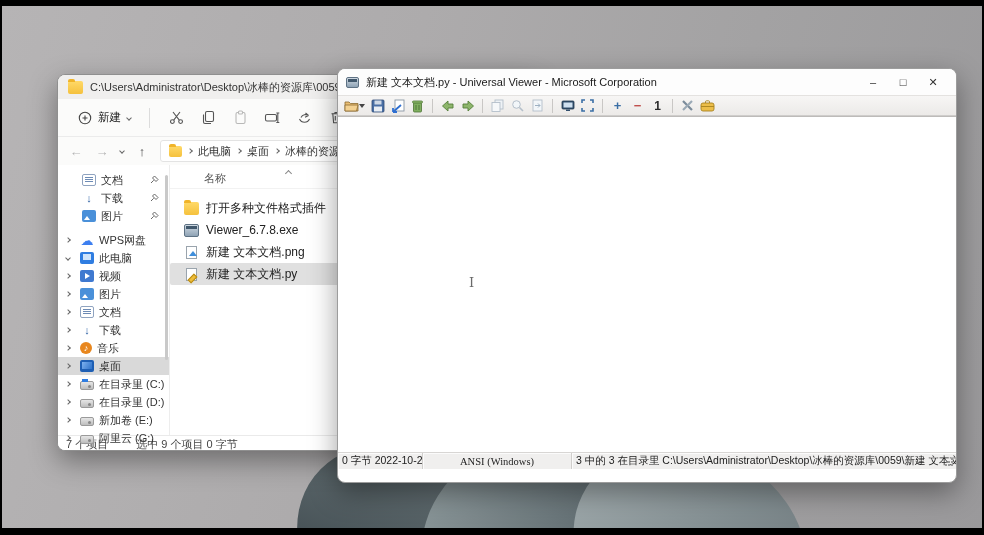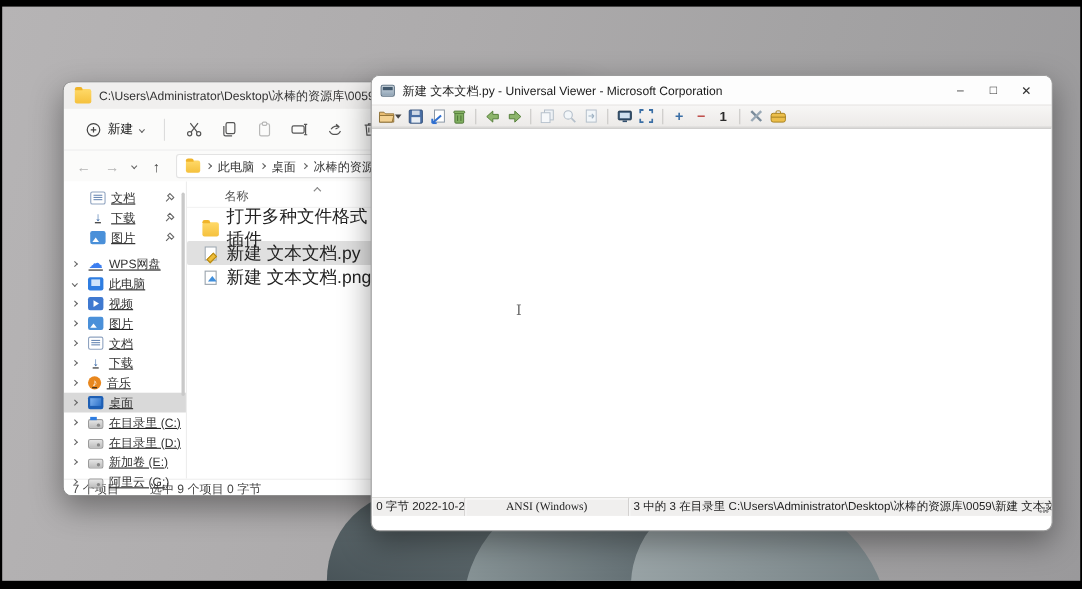--- a/index.html
+++ b/index.html
@@ -35,39 +35,39 @@
   .ex-ico { width:32px; height:26px; display:flex; align-items:center; justify-content:center;
     border-radius:4px; }
   .dim { opacity:.4; }
   .ex-crumbrow { height:28px; display:flex; align-items:center; padding:0 10px; gap:10px;
     background:#fbfbfa; }
   .navg { font-size:13px; color:#444; width:16px; text-align:center; }
   .navg.disabled { color:#b5b5b5; }
   .addr { flex:1; height:22px; border:1px solid #e3e3e3; background:#fff; border-radius:3px;
     display:flex; align-items:center; padding:0 8px; gap:6px; font-size:11px; color:#333; }
   .ex-body { position:relative; display:flex; height:270px; background:#fff; }
-  .sidebar { position:relative; width:112px; border-right:1px solid #ededed; padding-top:6px;text-decoration:underline; }
+  .sidebar { position:relative; width:112px; border-right:1px solid #ededed; padding-top:6px; }
   .sb-item { position:relative; height:18px; display:flex; align-items:center; gap:5px;
     padding-left:24px; font-size:11px; color:#333; white-space:nowrap; }
   .sb-item .chev { margin-left:-16px; margin-right:5px; }
   .sb-item.sel { background:#d9d9d9; }
   .chev { width:4px; height:4px; border-right:1px solid #666; border-bottom:1px solid #666;
     display:inline-block; }
   .chev.r { transform:rotate(-45deg); }
   .chev.d { transform:rotate(45deg); }
   .pin { position:absolute; right:10px; top:4px; }
   .sb-scroll { position:absolute; right:1px; top:10px; width:3px; height:185px;
     background:#c9c9c9; border-radius:2px; }
   .filelist { flex:1; padding-top:4px; }
   .fl-header { display:flex; align-items:center; height:20px; padding-left:34px;
     color:#555; font-size:11px; position:relative; border-bottom:1px solid #f2f2f2; }
   .sortcaret { position:absolute; left:116px; top:2px; width:5px; height:5px;
     border-left:1px solid #888; border-top:1px solid #888; transform:rotate(45deg); }
   .fl-row { height:22px; display:flex; align-items:center; gap:7px; padding-left:14px;
-    font-size:16px; color:#222; width:172px; }
+    font-size:12px; color:#222; width:172px; }
   .fl-row.sel { background:#e0e0e0; border-radius:2px; }
   .ex-status { height:17px; border-top:1px solid #eaeaea; display:flex; align-items:center;
     gap:28px; padding:0 8px; font-size:11px; color:#444; background:#fff; }
 
   
   .fico { width:15px; height:13px; position:relative; flex:none; }
   .folder-y { background:linear-gradient(#ffd968,#f5c13d); border-radius:2px; }
   .folder-y::before { content:""; position:absolute; left:0; top:-2px; width:7px; height:3px;
     background:#f0b429; border-radius:2px 2px 0 0; }
   .appwin { background:linear-gradient(#cfd9e2,#8fa3b5); border:1px solid #5e7284;
@@ -328,27 +328,31 @@
         <div class="filelist">
           <div class="fl-header">
             <span>名称</span>
             <span class="sortcaret"></span>
           </div>
           <div style="height:8px"></div>
           <div class="fl-row">
             <span class="fico folder-y"></span>
             <span>打开多种文件格式插件</span>
           </div>
+          <div class="fl-row">
+            <span class="fico appwin"></span>
+            <span>Viewer_6.7.8.exe</span>
+          </div>
+          <div class="fl-row">
+            <span class="fico imgpage" style="width:11px;margin:0 2px"></span>
+            <span>新建 文本文档.png</span>
+          </div>
           <div class="fl-row sel">
             <span class="fico pypage" style="width:11px;margin:0 2px"></span>
             <span>新建 文本文档.py</span>
-          </div>
-          <div class="fl-row">
-            <span class="fico imgpage" style="width:11px;margin:0 2px"></span>
-            <span>新建 文本文档.png</span>
           </div>
         </div>
       </div>
 
       <div class="ex-status">
         <span>7 个项目</span>
         <span>选中 9 个项目 0 字节</span>
       </div>
     </div>
 

